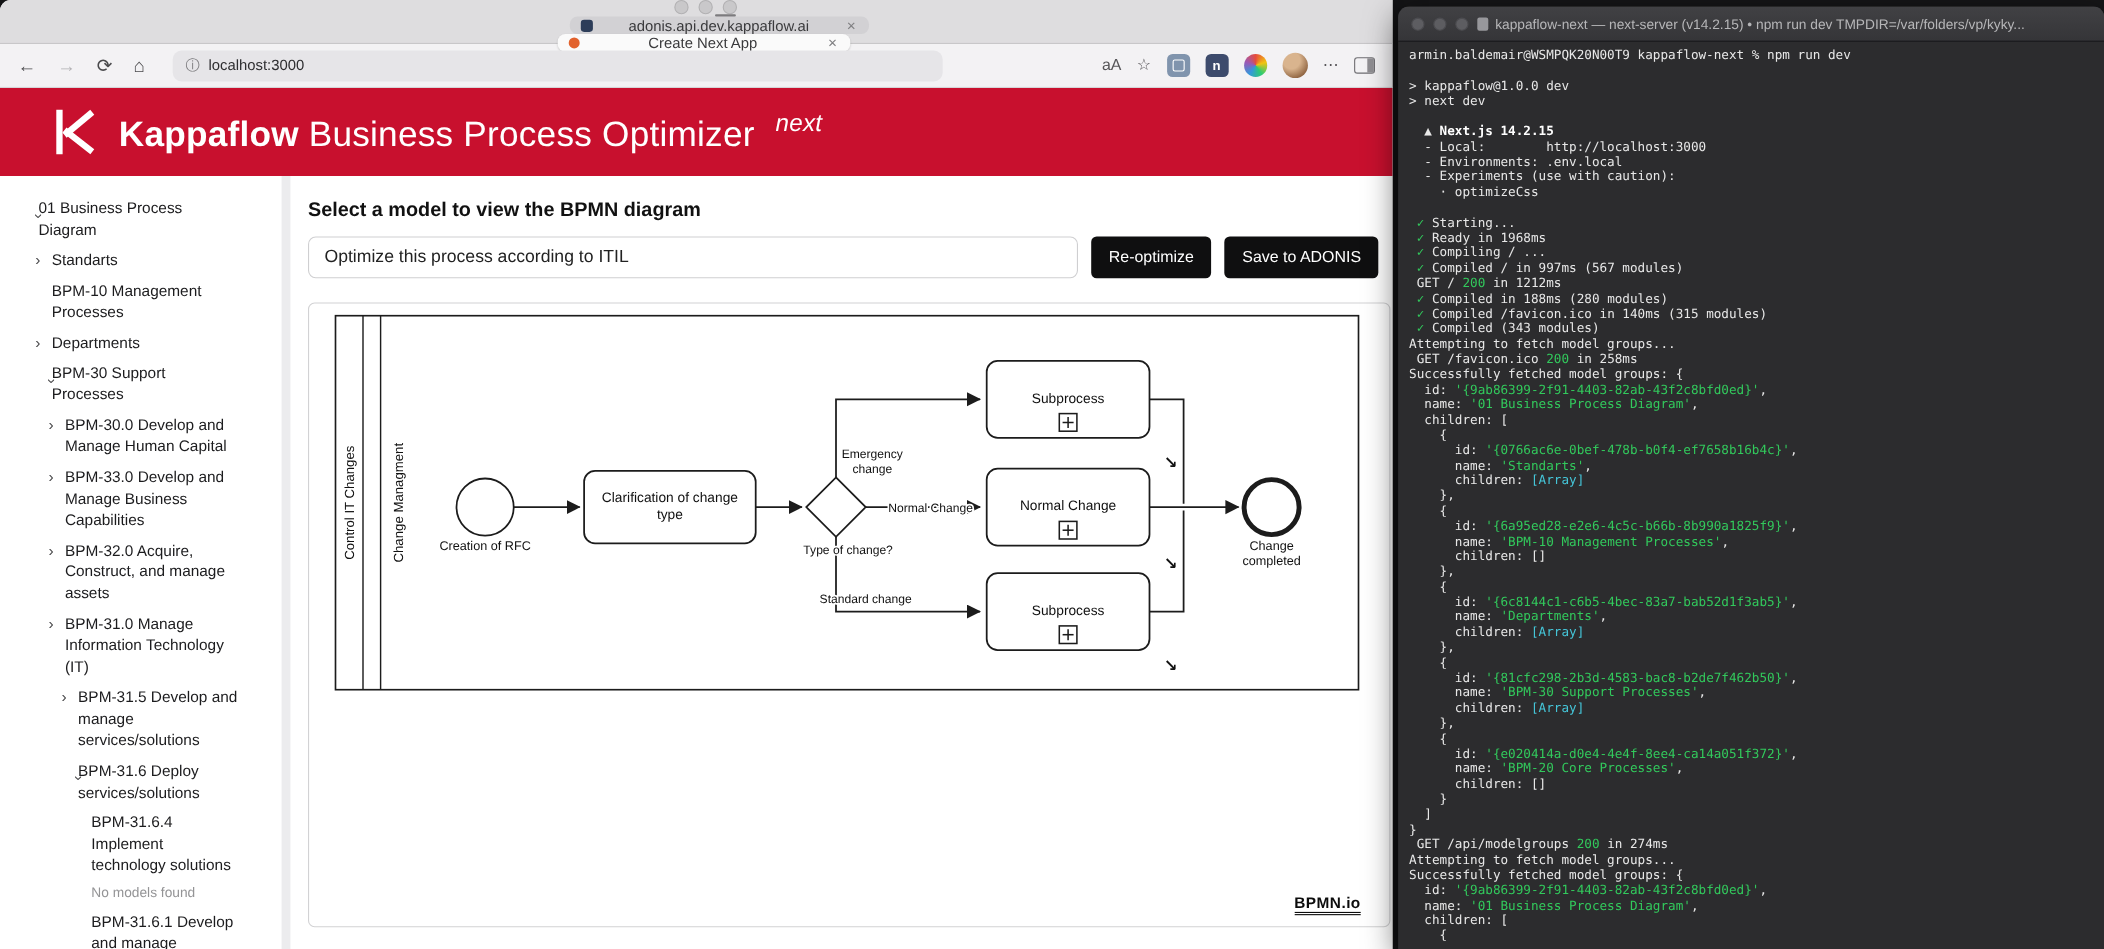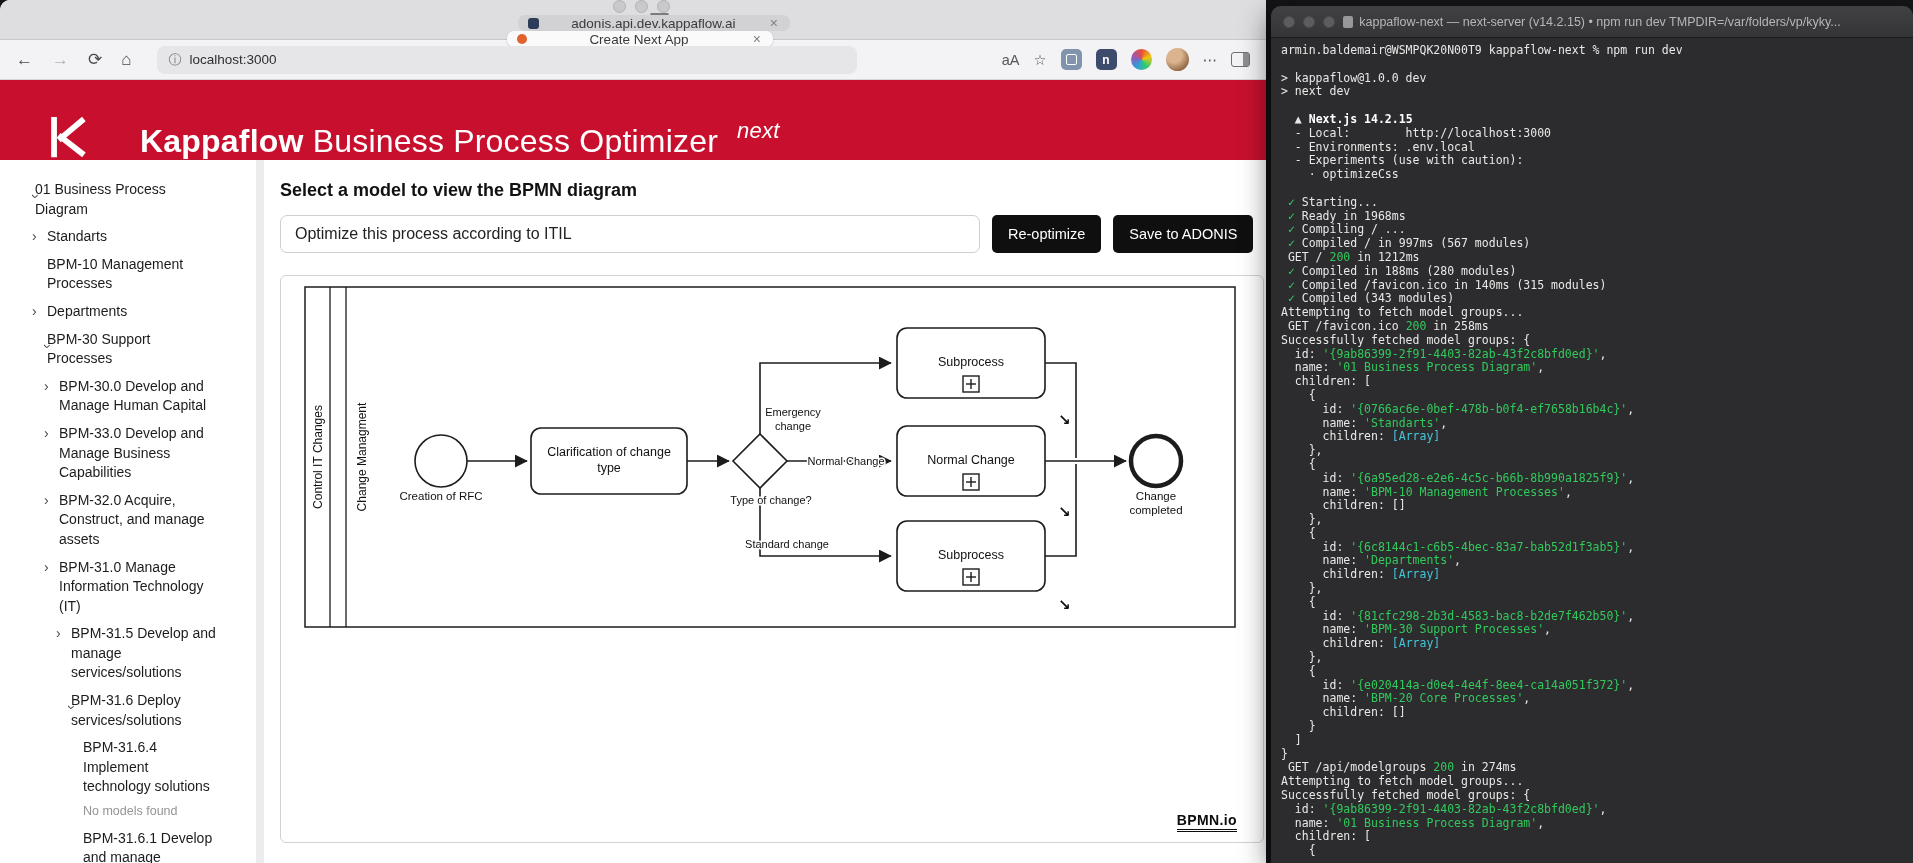--- a/index.html
+++ b/index.html
@@ -46,21 +46,21 @@
   .ext2 { background:#3d4b6c; color:#fff; font-size:12px; font-weight:bold;
           display:flex; align-items:center; justify-content:center; }
   .wheel { width:21px; height:21px; border-radius:50%;
            background:conic-gradient(#e74c3c,#f1c40f,#2ecc71,#3498db,#9b59b6,#e74c3c); }
   .avatar { width:23px; height:23px; border-radius:50%;
             background:radial-gradient(circle at 35% 30%, #d9b48e 0 35%, #8a5f3c 80%); }
   .panelic { width:19px; height:15px; border:1.6px solid #6f6e72; border-radius:3px; position:relative; }
   .panelic::before { content:""; position:absolute; right:0; top:0; bottom:0; width:6px; background:#8f8e92; }
 
   
-  .banner { height:80px; background:#c8102e; display:flex; align-items:flex-end; padding-left:46px; color:#fff;gap:32px; }
+  .banner { height:80px; background:#c8102e; display:flex; align-items:center; padding-left:46px; color:#fff; }
   .banner svg { flex:0 0 auto; }
   .brandtxt { margin-left:16px; font-size:32px; letter-spacing:.2px; }
   .brandtxt b { font-weight:bold; }
   .brandtxt .lt { font-weight:normal; }
   .sup { font-style:italic; font-size:22px; vertical-align:14px; margin-left:10px; font-weight:normal; }
 
   
   .content { display:flex; height:703px; overflow:hidden; background:#fff; }
   .sidebar { width:256px; padding-top:20px; overflow:hidden; }
   .side-item { display:flex; margin-bottom:8px; font-size:14px; color:#1c1c1e;

